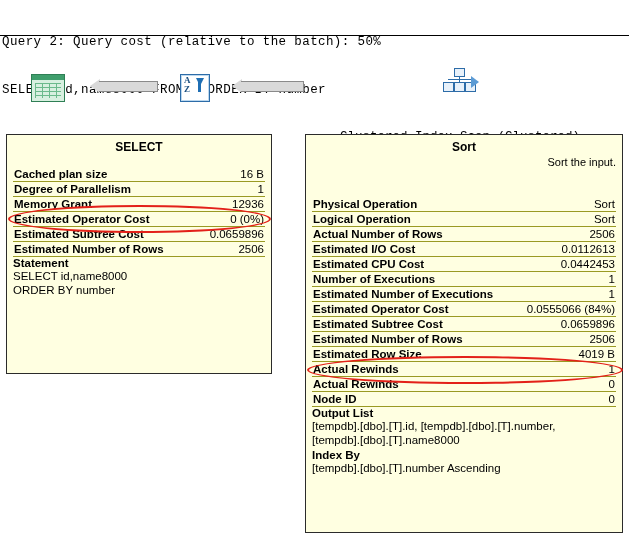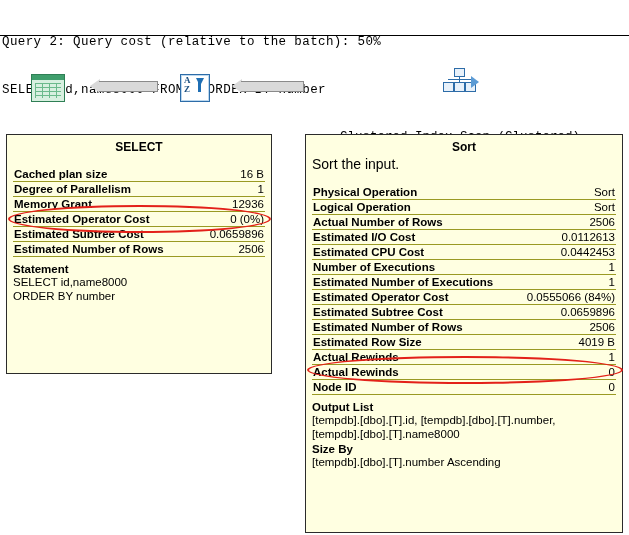--- a/index.html
+++ b/index.html
@@ -203,22 +203,23 @@
   #panel-select { left: 6px;  top: 134px; width: 266px; height: 240px; }
   #panel-sort   { left: 305px; top: 134px; width: 318px; height: 399px; }
 
   .panel-title {
     text-align: center;
     font-weight: bold;
     font-size: 12px;
     margin-bottom: 4px;
   }
   .panel-desc {
-    font-size: 14px;
-    margin: -2px 0 4px 0;
+    font-size: 11px;
+    margin: -2px 0 20px 0;
+    text-align: right;
   }
   .spacer-sm { height: 9px; }
 
   .prop-row {
     display: flex;
     justify-content: space-between;
     align-items: flex-start;
     border-bottom: 1px solid #9a9a23;
     padding: 1px 1px 1px 1px;
     font-size: 11.5px;
@@ -229,21 +230,21 @@
     white-space: nowrap;
   }
   .prop-row .v {
     white-space: nowrap;
     padding-left: 8px;
   }
 
   .section-head {
     font-weight: bold;
     font-size: 11.5px;
-    margin-top: 6px;
+    margin-top: 0;
   }
   .free-line {
     font-size: 11.5px;
     line-height: 14px;
   }
 
   
   .red-ellipse {
     position: absolute;
     border: 2px solid #e32119;
@@ -404,20 +405,20 @@
       <div class="prop-row">
         <span class="k">Node ID</span>
         <span class="v">0</span>
       </div>
     </div>
   <div class="section-head">Output List</div>
   <div id="sort-output">
       <div class="free-line">[tempdb].[dbo].[T].id, [tempdb].[dbo].[T].number,</div>
       <div class="free-line">[tempdb].[dbo].[T].name8000</div>
     </div>
-  <div class="section-head" style="margin-top:2px">Size By</div>
+  <div class="section-head" style="margin-top:2px">Index By</div>
   <div id="sort-orderby">
       <div class="free-line">[tempdb].[dbo].[T].number Ascending</div>
     </div>
 </div>
 
 <div class="red-ellipse" id="ellipse-memory-grant"></div>
 <div class="red-ellipse" id="ellipse-row-size"></div>
 
 </body></html>

